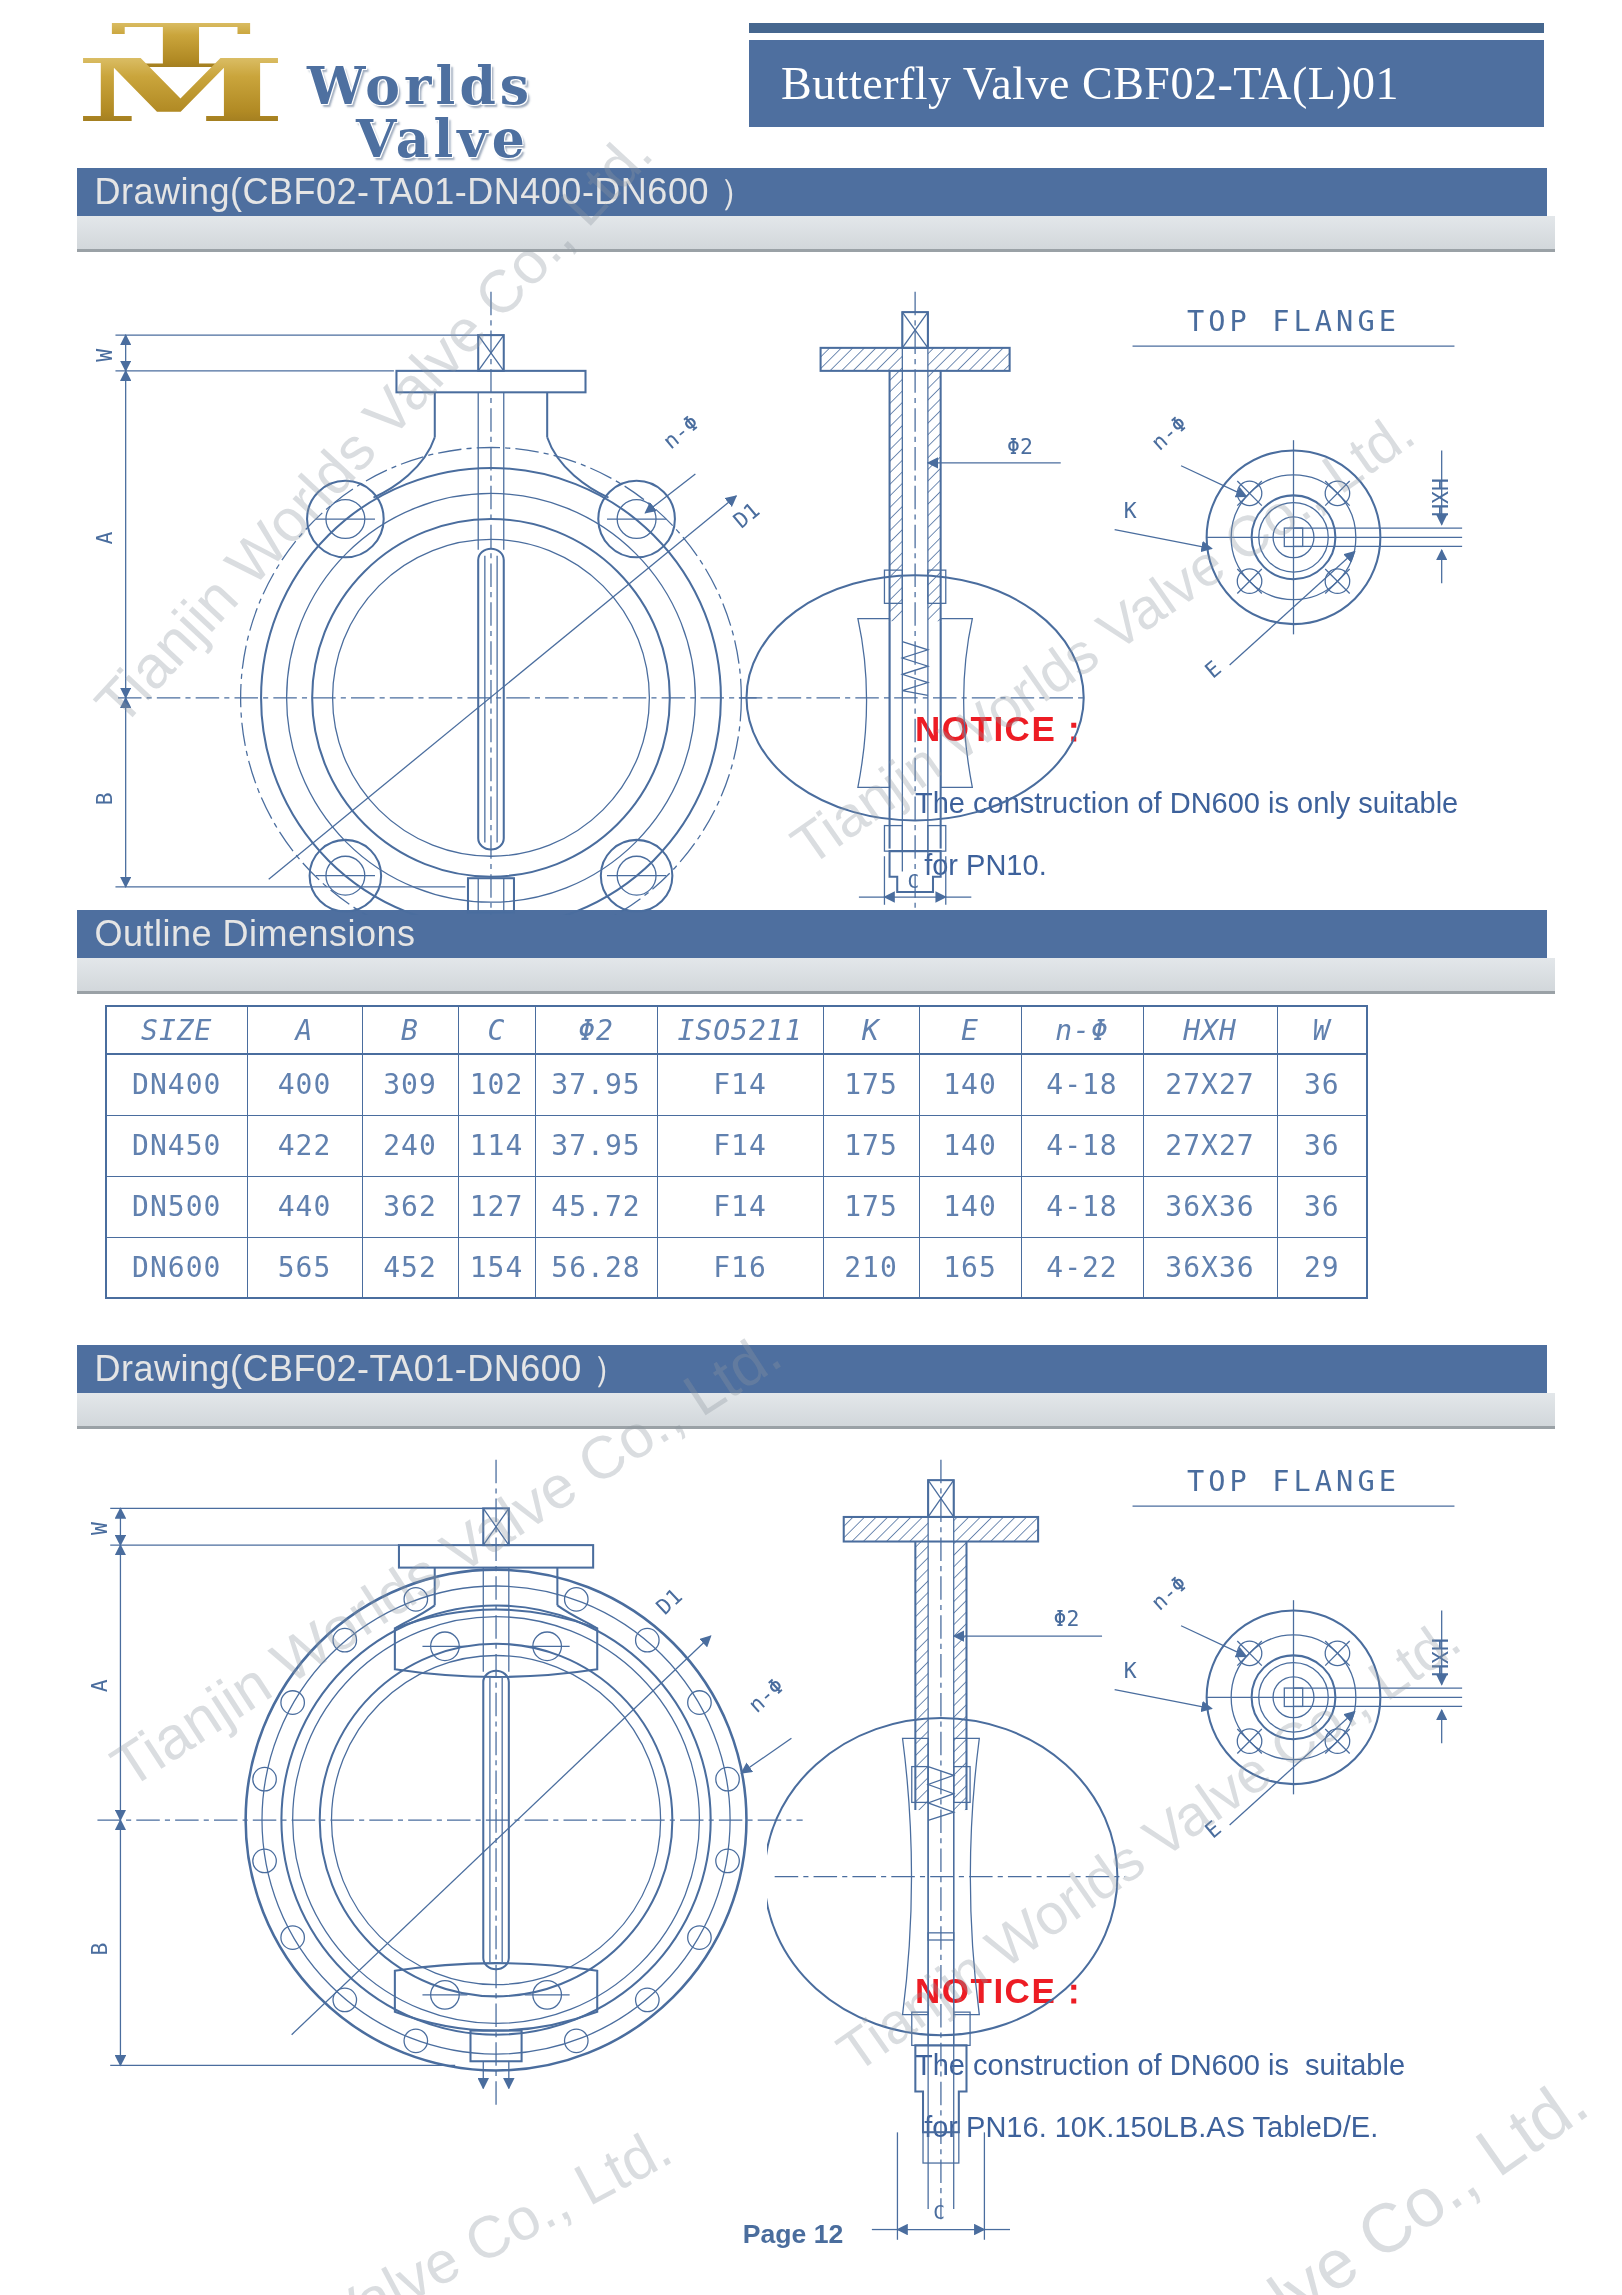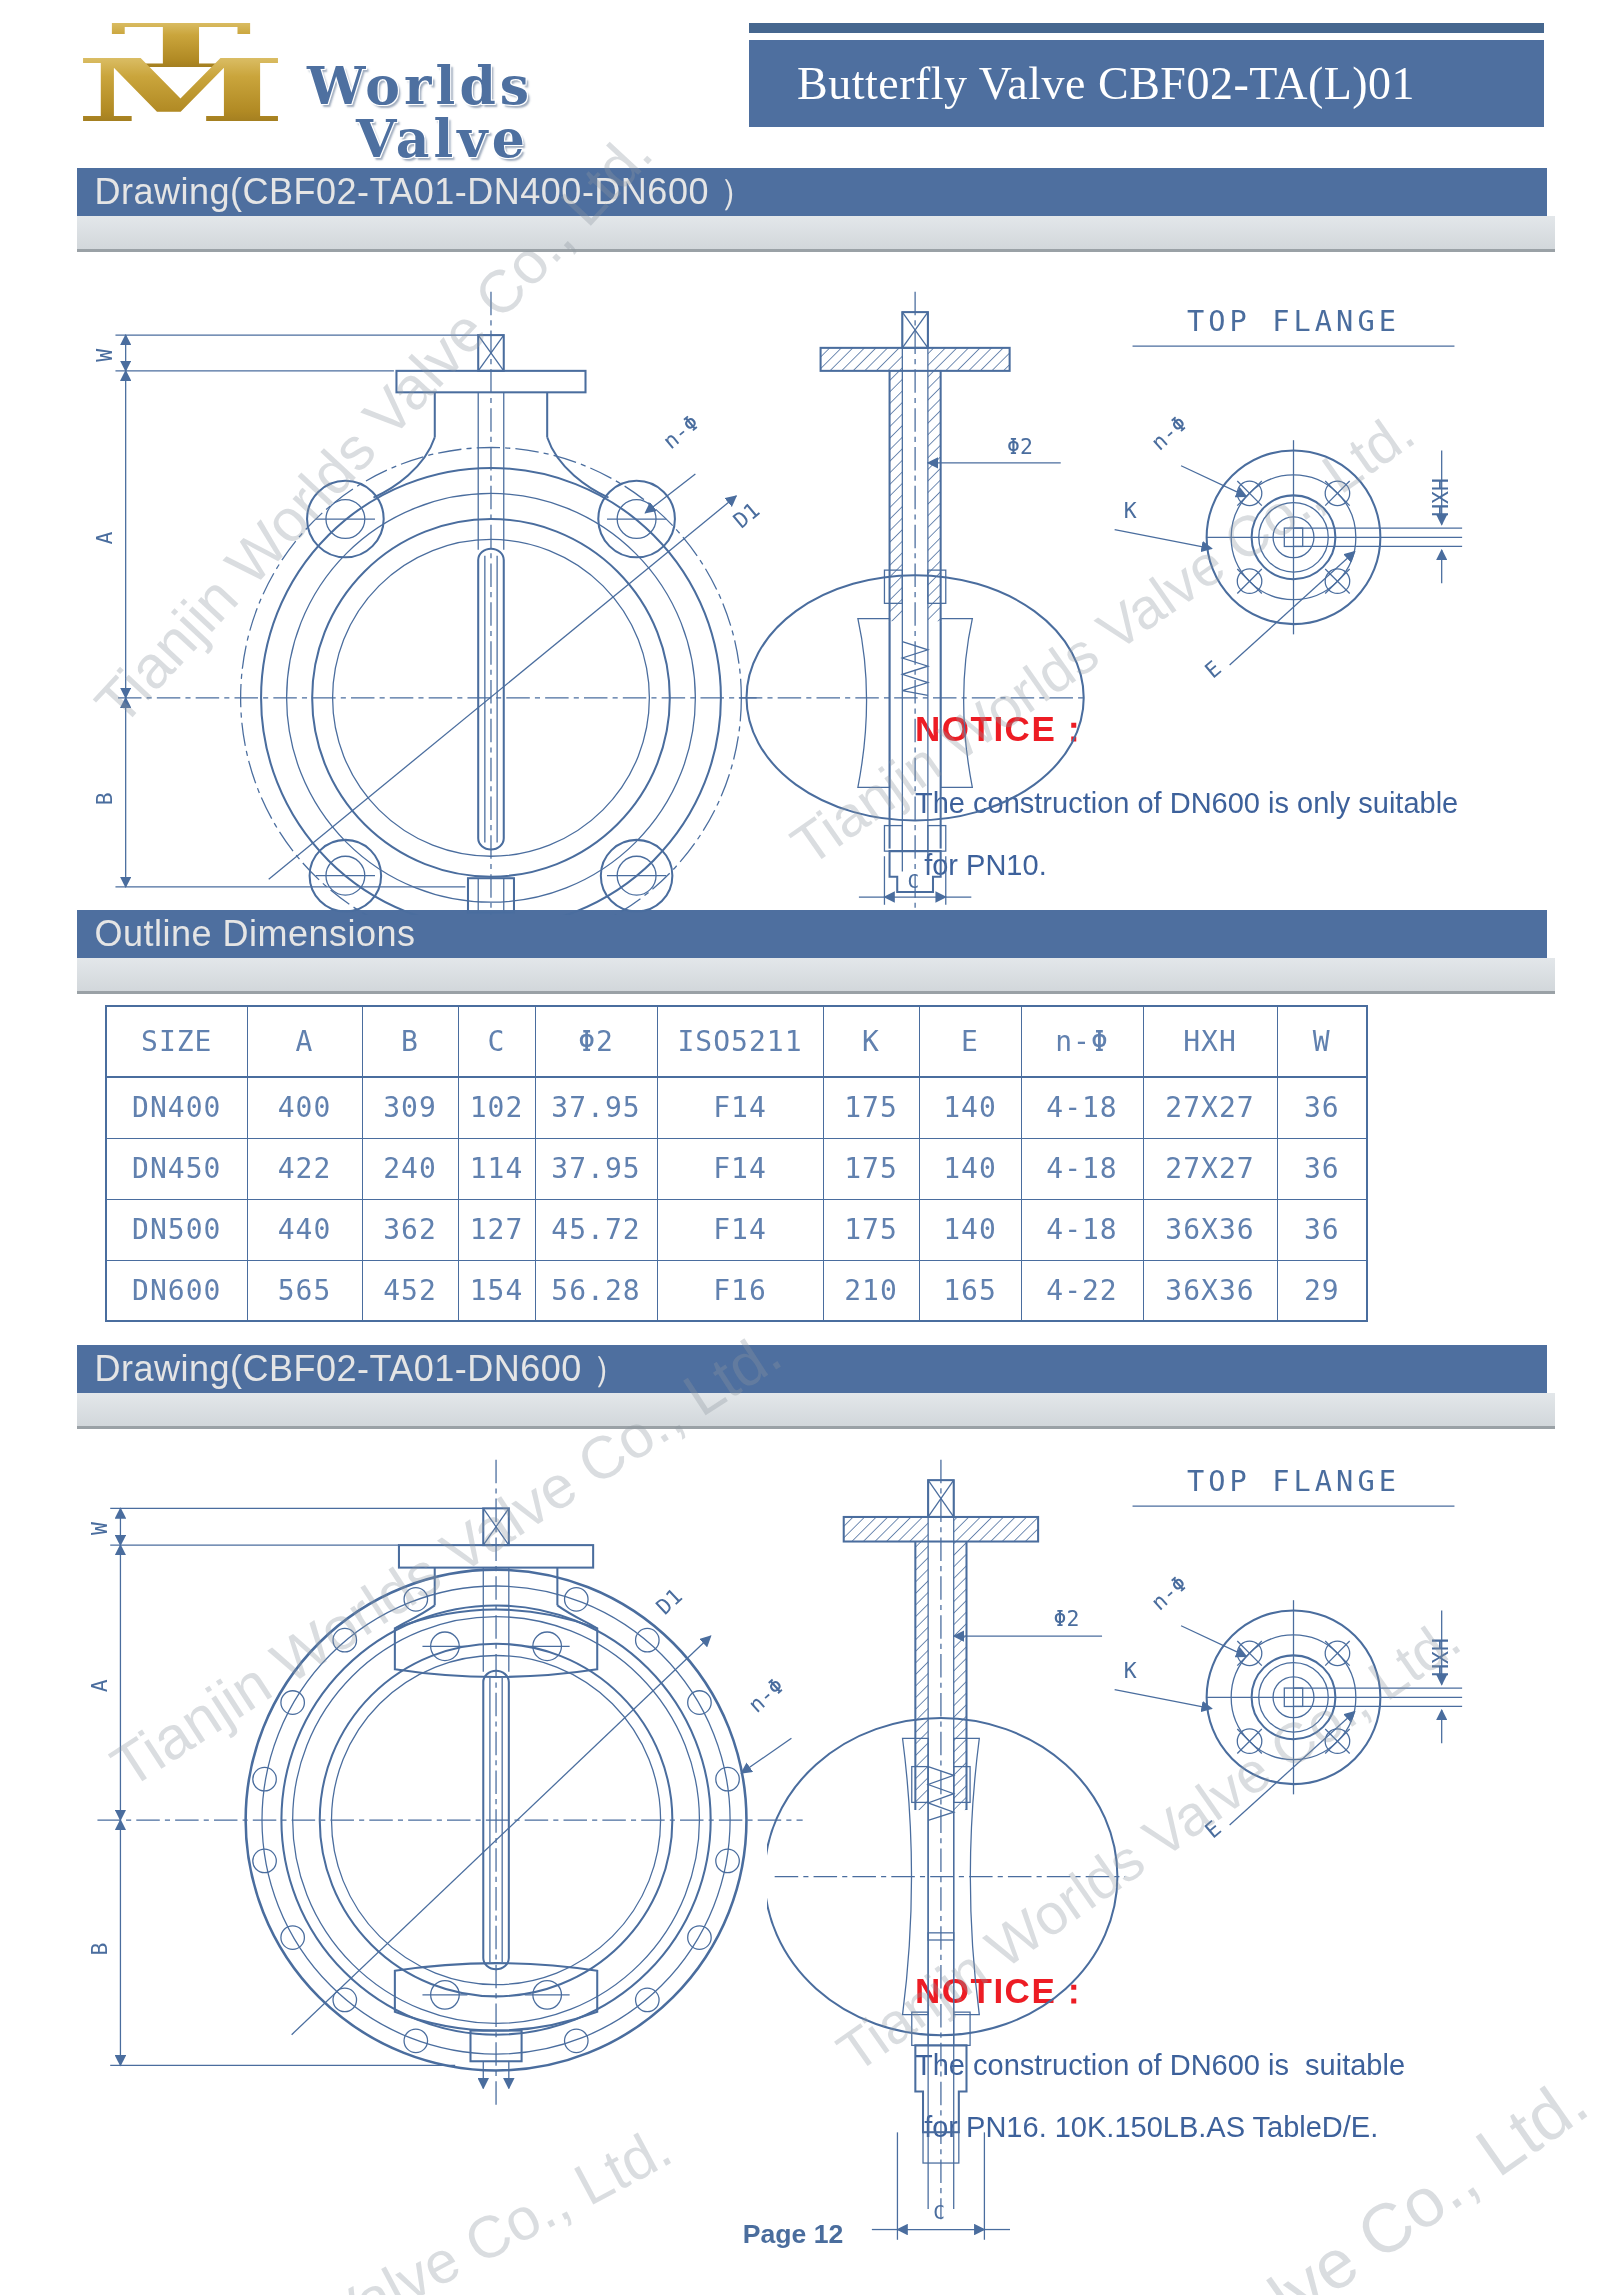--- a/index.html
+++ b/index.html
@@ -7,33 +7,33 @@
         font-family:"Liberation Sans",sans-serif;}
   
   .logo-svg{position:absolute;left:61px;top:15.3px;width:240px;height:110px;}
   .logo-text{position:absolute;left:307px;top:19.4px;font-family:"DejaVu Serif",serif;
              font-weight:bold;font-size:52px;line-height:1.02;color:#4e70a0;letter-spacing:4.1px;
              text-shadow:1px 1px 0 #fff,-1px -1px 0 #fff,1px -1px 0 #fff,-1px 1px 0 #fff,2.6px 2.6px 2px rgba(45,70,110,.45);margin-top:40px;}
   .logo-text .l2{margin-left:49px;}
   .title-stripe{position:absolute;left:749px;top:22.5px;width:795px;height:10.2px;background:#46678f;}
   .title-bar{position:absolute;left:749px;top:40px;width:795px;height:87px;background:#4e6f9f;
              color:#fff;font-family:"Liberation Serif",serif;font-size:46px;line-height:87px;
-             padding-left:48px;box-sizing:border-box;letter-spacing:0.5px;white-space:nowrap;}
+             padding-left:32px;box-sizing:border-box;letter-spacing:0.5px;white-space:nowrap;}
   
   .sec-bar{position:absolute;left:77px;width:1470px;height:48px;background:#4e6f9f;color:#e5e5e5;
            font-size:36px;line-height:48px;padding-left:17.4px;box-sizing:border-box;letter-spacing:0.5px;}
   .sec-strip{position:absolute;left:77px;width:1478px;height:33px;
              background:linear-gradient(#e3e7ea,#d2d7db);border-bottom:3.1px solid #9aa1a6;}
   
   .dims-table{position:absolute;left:105px;top:1005px;border-collapse:collapse;table-layout:fixed;
               width:1259px;background:transparent;}
   .dims-table th,.dims-table td{border:1.5px solid #4a6d9e;text-align:center;padding:0;
       font-family:"DejaVu Sans Mono",monospace;font-weight:400;font-size:28px;color:#6181af;letter-spacing:1px;}
   .dims-table{border:2.6px solid #4a6d9e;}
-  .dims-table thead tr{height:71px;}
+  .dims-table thead tr{height:48px;font-style:italic;}
   .dims-table thead th{border-bottom:2.6px double #4a6d9e;}
   .dims-table tbody tr{height:61px;}
   
   .notice{position:absolute;width:685px;}
   .notice .nh{color:#ed1c24;font-size:35px;font-weight:bold;letter-spacing:1.5px;}
   .notice .nl{color:#3d619b;font-size:29px;margin-top:34px;white-space:pre;}
   .notice .nl2{margin-top:29px;padding-left:9.2px;}
   
   .pagenum{position:absolute;left:706px;top:2219px;width:174px;text-align:center;
            color:#4a6d9d;font-size:26.6px;font-weight:bold;}

